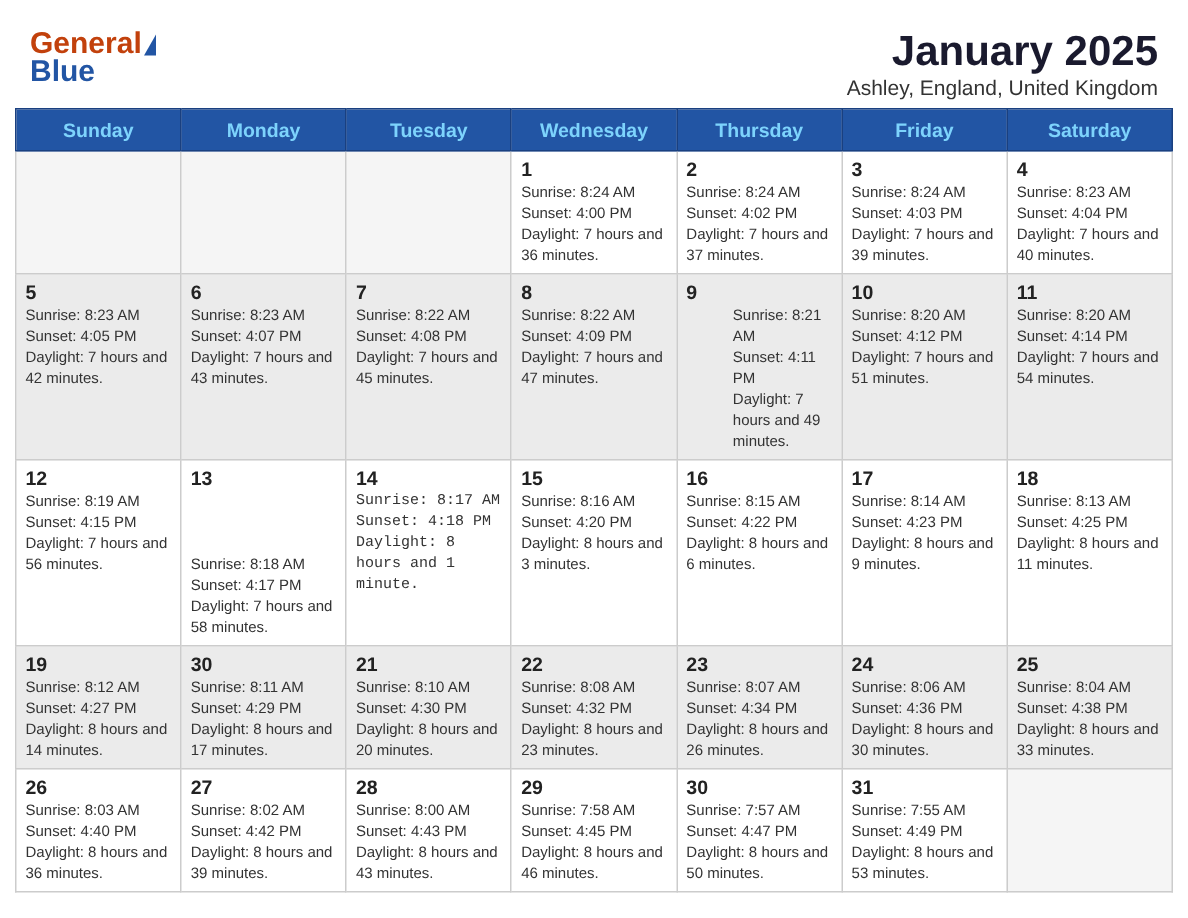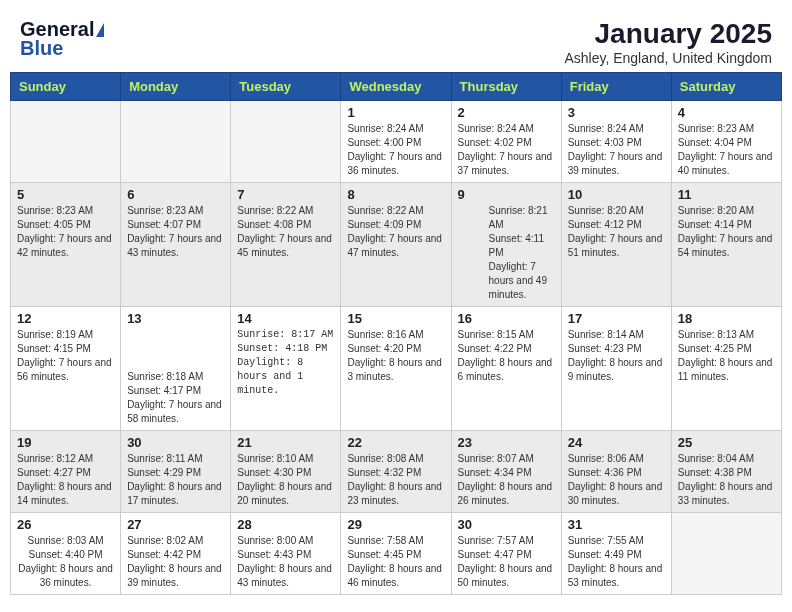--- a/index.html
+++ b/index.html
@@ -42,22 +42,22 @@
       font-size: 14px;
       color: #333;
     }
     .calendar-table {
       width: 100%;
       border-collapse: collapse;
       border: 1px solid #ccc;
     }
     .calendar-table th {
       background-color: #2255a4;
-      color: #bef264;
-      text-align: left;
+      color: #7dd3fc;
+      text-align: center;
       padding: 6px 8px;
       font-size: 13px;
       font-weight: bold;
       border: 1px solid #1a4080;
     }
     .calendar-table td {
       vertical-align: top;
       padding: 4px 6px;
       border: 1px solid #ccc;
       font-size: 10.5px;
@@ -83,21 +83,21 @@
     .row-shaded td {
       background: #ebebeb;
     }
   </style>
 </head>
 <body>
 
 <div class="header">
   <div class="logo">
     <div style="display:flex; align-items:center;">
-      <span style="font-size:20px; font-weight:bold; color:#0f172a;">General</span>
+      <span style="font-size:20px; font-weight:bold; color:#c2410c;">General</span>
       <span class="logo-triangle"></span>
     </div>
     <span style="font-size:20px; font-weight:bold; color:#2255a4; margin-top:-4px;">Blue</span>
   </div>
   <div class="title-area">
     <div class="month-title">January 2025</div>
     <div class="location-title">Ashley, England, United Kingdom</div>
   </div>
 </div>
 
@@ -271,21 +271,21 @@
         <td>
           <span class="day-number">25</span>
           <div class="day-info" style="white-space: pre-line;">Sunrise: 8:04 AM
 Sunset: 4:38 PM
 Daylight: 8 hours and 33 minutes.</div>
         </td>
       </tr>
       <tr>
         <td>
           <span class="day-number">26</span>
-          <div class="day-info" style="white-space: pre-line; text-align: center;">Sunrise: 8:03 AM
+          <div class="day-info" style="white-space: pre-line;">Sunrise: 8:03 AM
 Sunset: 4:40 PM
 Daylight: 8 hours and 36 minutes.</div>
         </td>
         <td>
           <span class="day-number">27</span>
           <div class="day-info" style="white-space: pre-line;">Sunrise: 8:02 AM
 Sunset: 4:42 PM
 Daylight: 8 hours and 39 minutes.</div>
         </td>
         <td>

